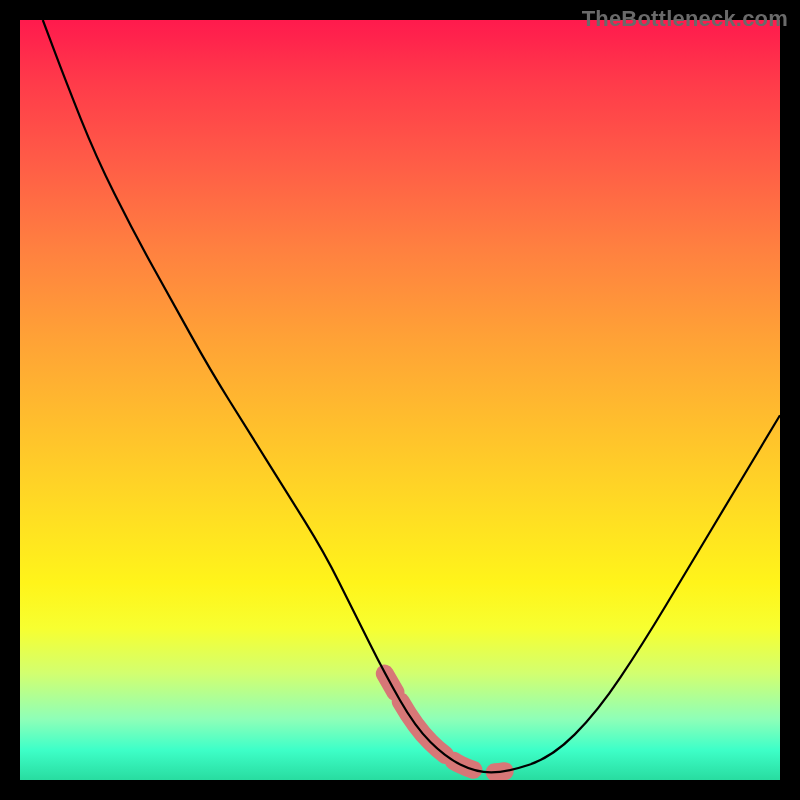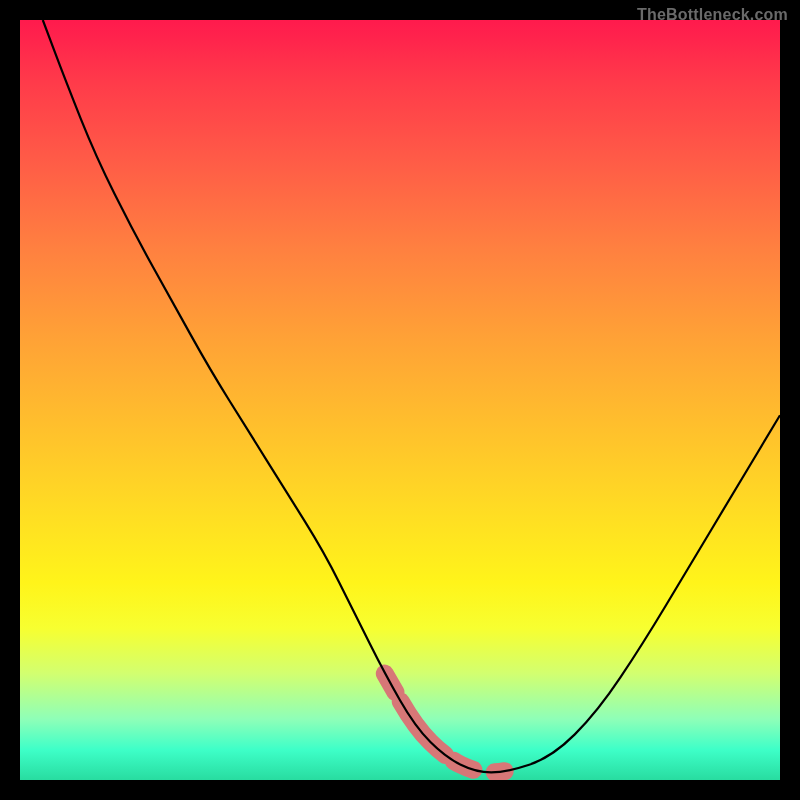--- a/index.html
+++ b/index.html
@@ -8,21 +8,21 @@
     position: relative;
     width: 800px;
     height: 800px;
     background: #000;
   }
   .watermark {
     position: absolute;
     top: 6px;
     right: 12px;
     font-family: Arial, Helvetica, sans-serif;
-    font-size: 16px;
+    font-size: 22px;
     font-weight: bold;
     color: #6a6a6a;
     letter-spacing: 0.2px;
     z-index: 10;
   }
   .plot-area {
     position: absolute;
     left: 20px;
     top: 20px;
     width: 760px;

